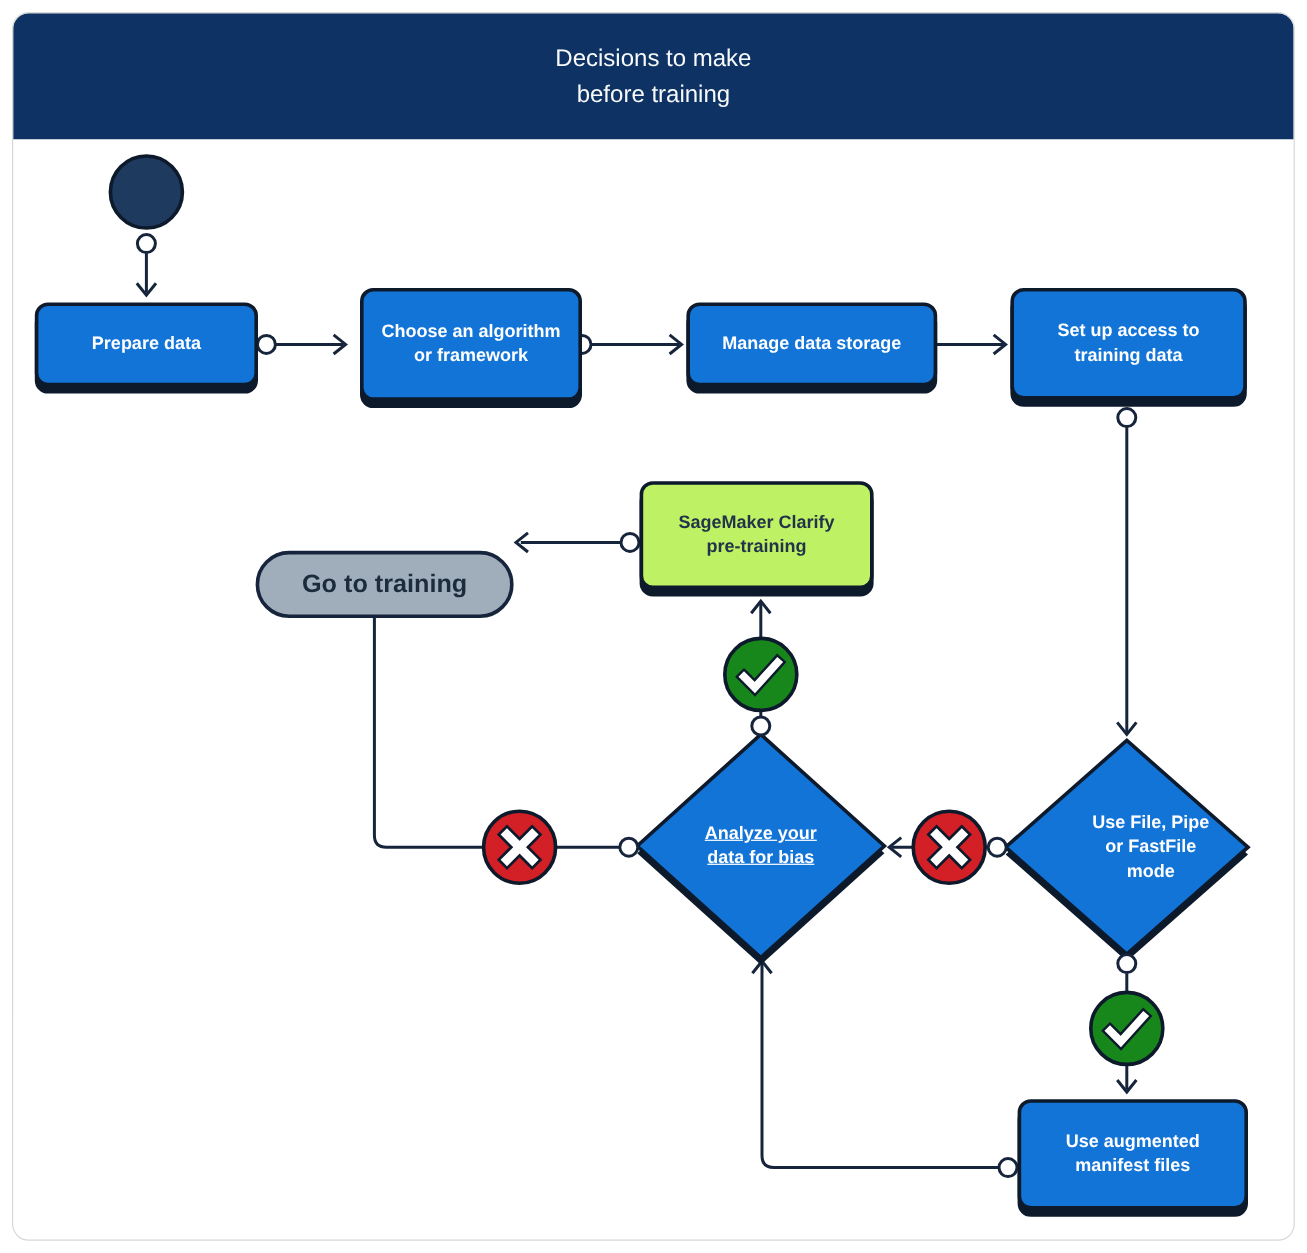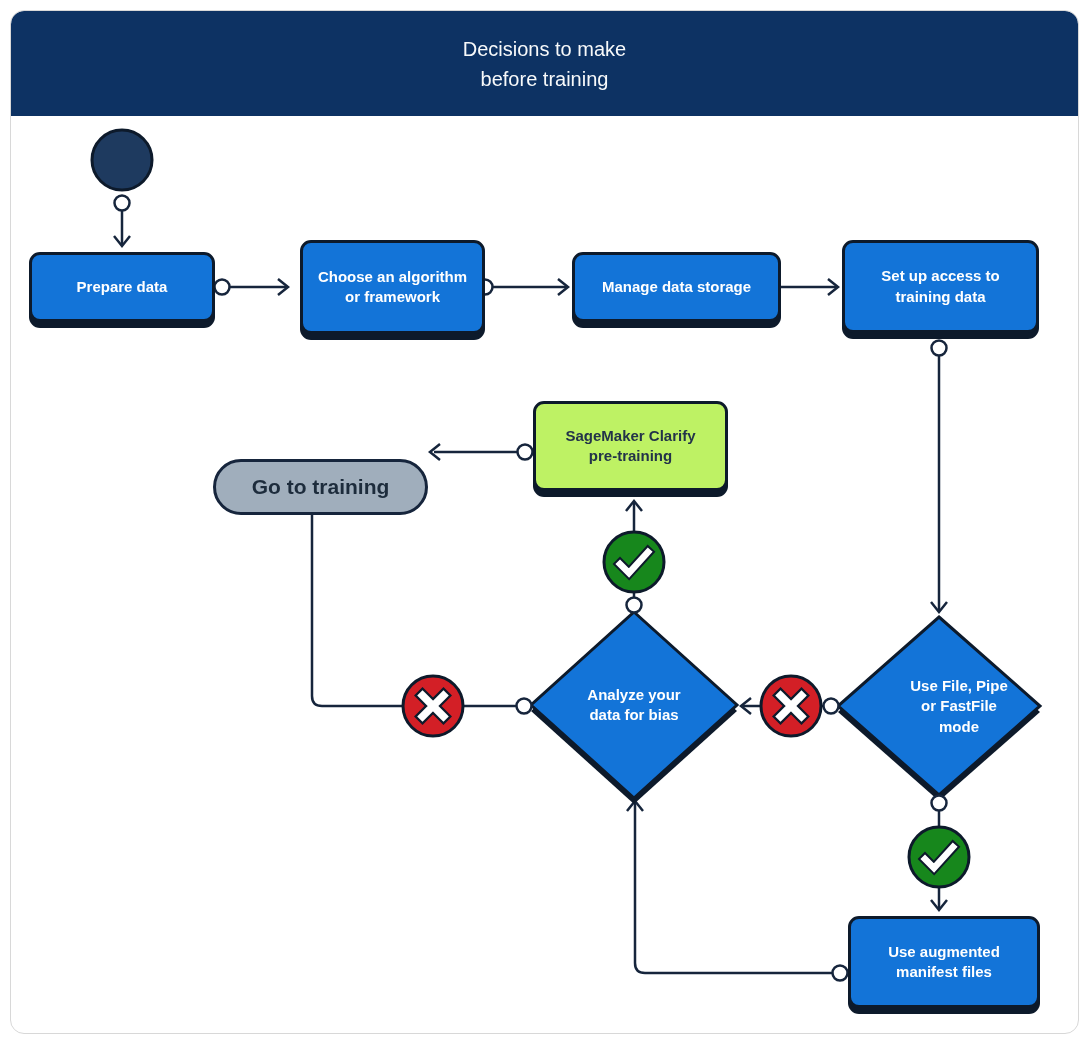--- a/index.html
+++ b/index.html
@@ -151,17 +151,17 @@
 
 <div class="node pill" style="left:213px;top:415px;width:215px;height:56px;margin-top:44px;">
   <span>Go to training</span>
 </div>
 
 <div class="node" style="left:848px;top:916px;width:192px;height:92px;">
   <span>Use augmented
 manifest files</span>
 </div>
 
-<div class="diamond-label" style="left:634px;top:705px;">Analyze your
+<div class="diamond-label" style="left:634px;top:705px;text-decoration:underline;">Analyze your
 data for bias</div>
 <div class="diamond-label" style="left:939px;top:706px;margin-left:20px;">Use File, Pipe
 or FastFile
 mode</div>
 
 </body></html>

